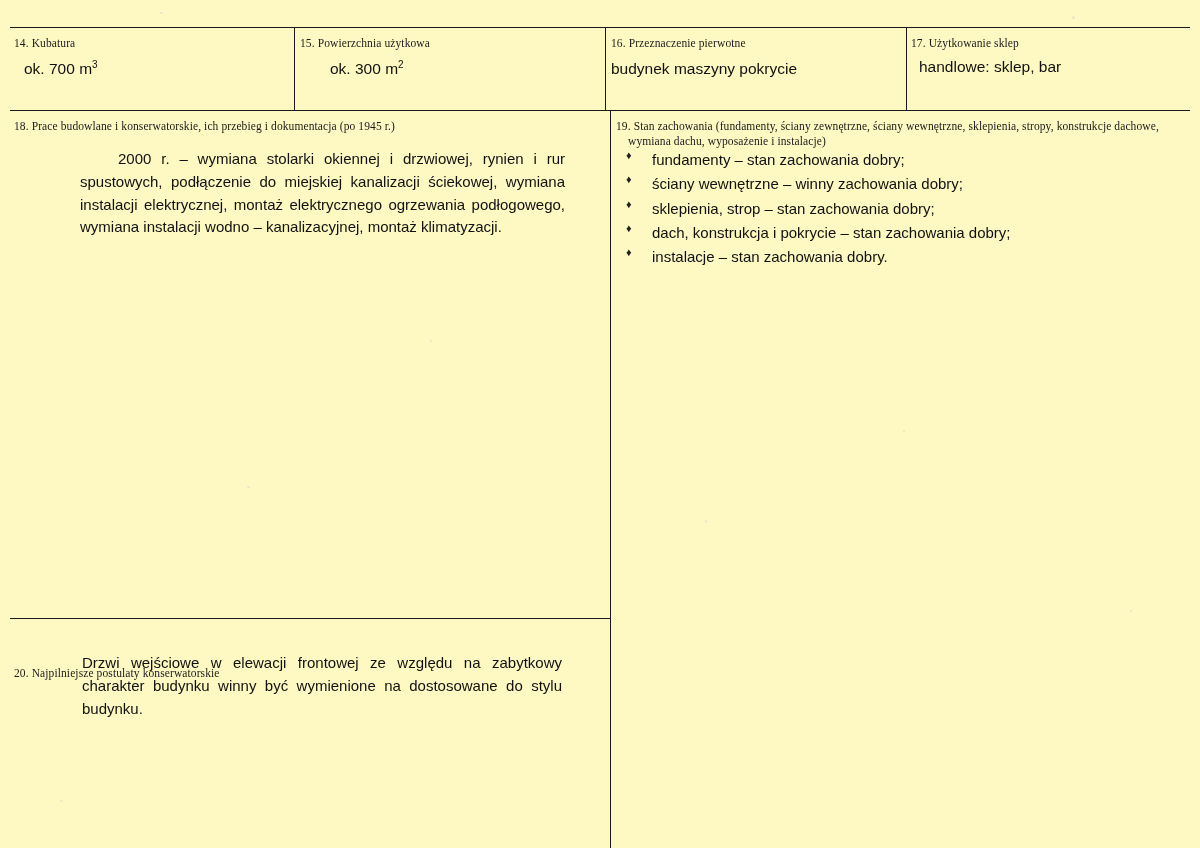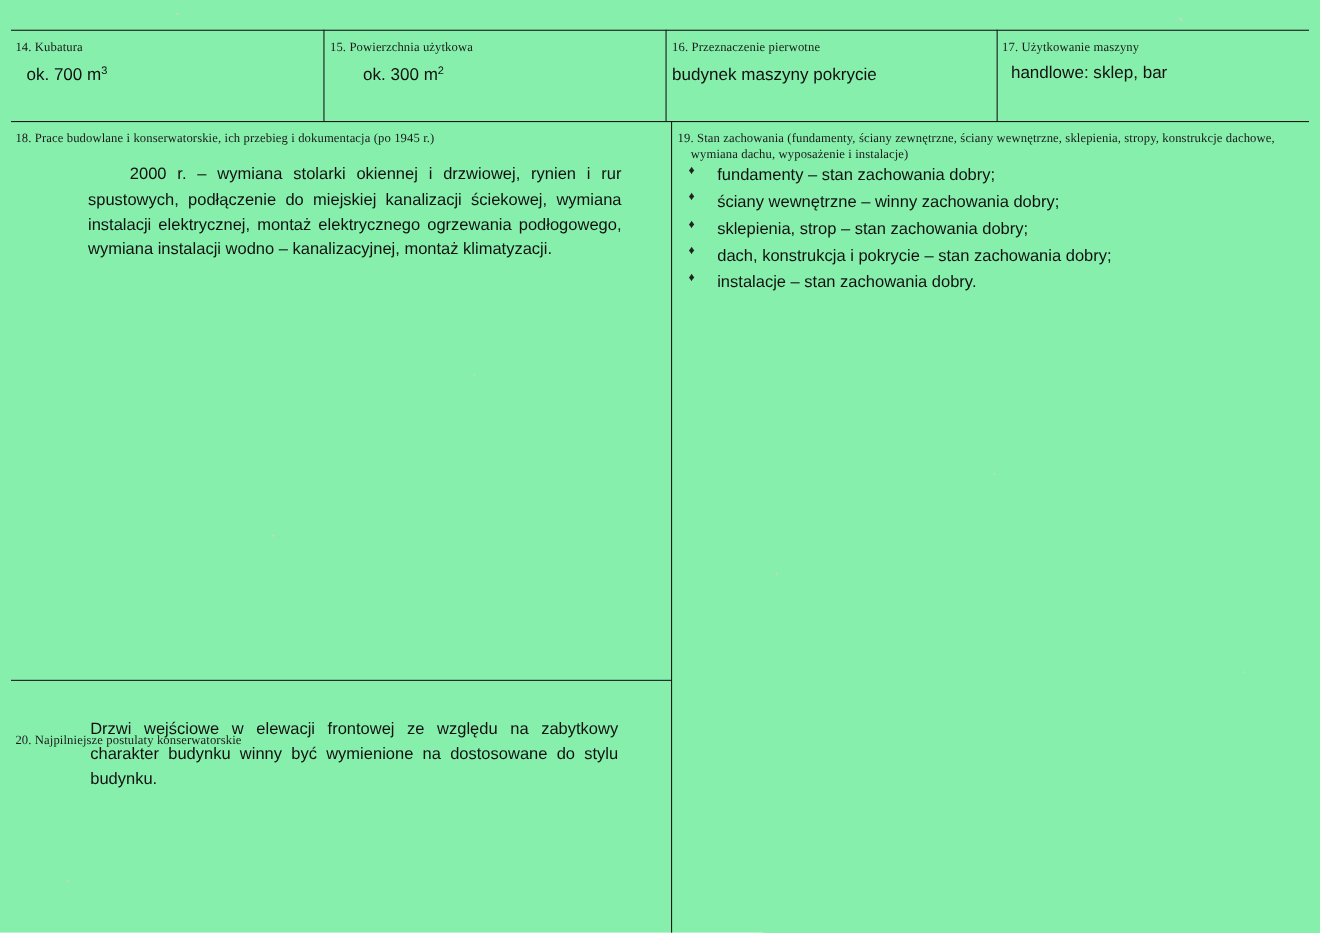--- a/index.html
+++ b/index.html
@@ -14,21 +14,21 @@
     color: #111;
     position: relative;
     overflow: hidden;
   }
 
   .page {
     position: absolute;
     left: 0; top: 0;
     width: 1200px;
     height: 848px;
-    background: #86efac;
+    background: #fef9c3;
   }
 
   
   .hline {
     position: absolute;
     background: #1a1a1a;
     height: 1px;
   }
   .vline {
     position: absolute;
@@ -139,21 +139,21 @@
   </div>
 
   <div class="field-label" style="left:611px; top:36px;">
     <span>16.</span>
     <span>Przeznaczenie pierwotne</span>
   </div>
   <div class="field-value val-center" style="left:611px; top:58px; width:294px;">budynek maszyny pokrycie</div>
 
   <div class="field-label" style="left:911px; top:36px;">
     <span>17.</span>
-    <span>Użytkowanie maszyny</span>
+    <span>Użytkowanie sklep</span>
   </div>
   <div class="field-value" style="left:919px; top:56px; width:270px;">handlowe: sklep, bar</div>
 
   <div class="field-label" style="left:14px; top:119px; width:580px;">
     <span>18.</span>
     <span>Prace budowlane i konserwatorskie, ich przebieg i dokumentacja (po 1945 r.)</span>
   </div>
   <div class="para" style="left:80px; top:148px; width:485px;">2000 r. – wymiana stolarki okiennej i drzwiowej, rynien i rur spustowych, podłączenie do miejskiej kanalizacji ściekowej, wymiana instalacji elektrycznej, montaż elektrycznego ogrzewania podłogowego, wymiana instalacji wodno – kanalizacyjnej, montaż klimatyzacji.</div>
 
   <div class="field-label multi" style="left:616px; top:119px; width:560px;">

